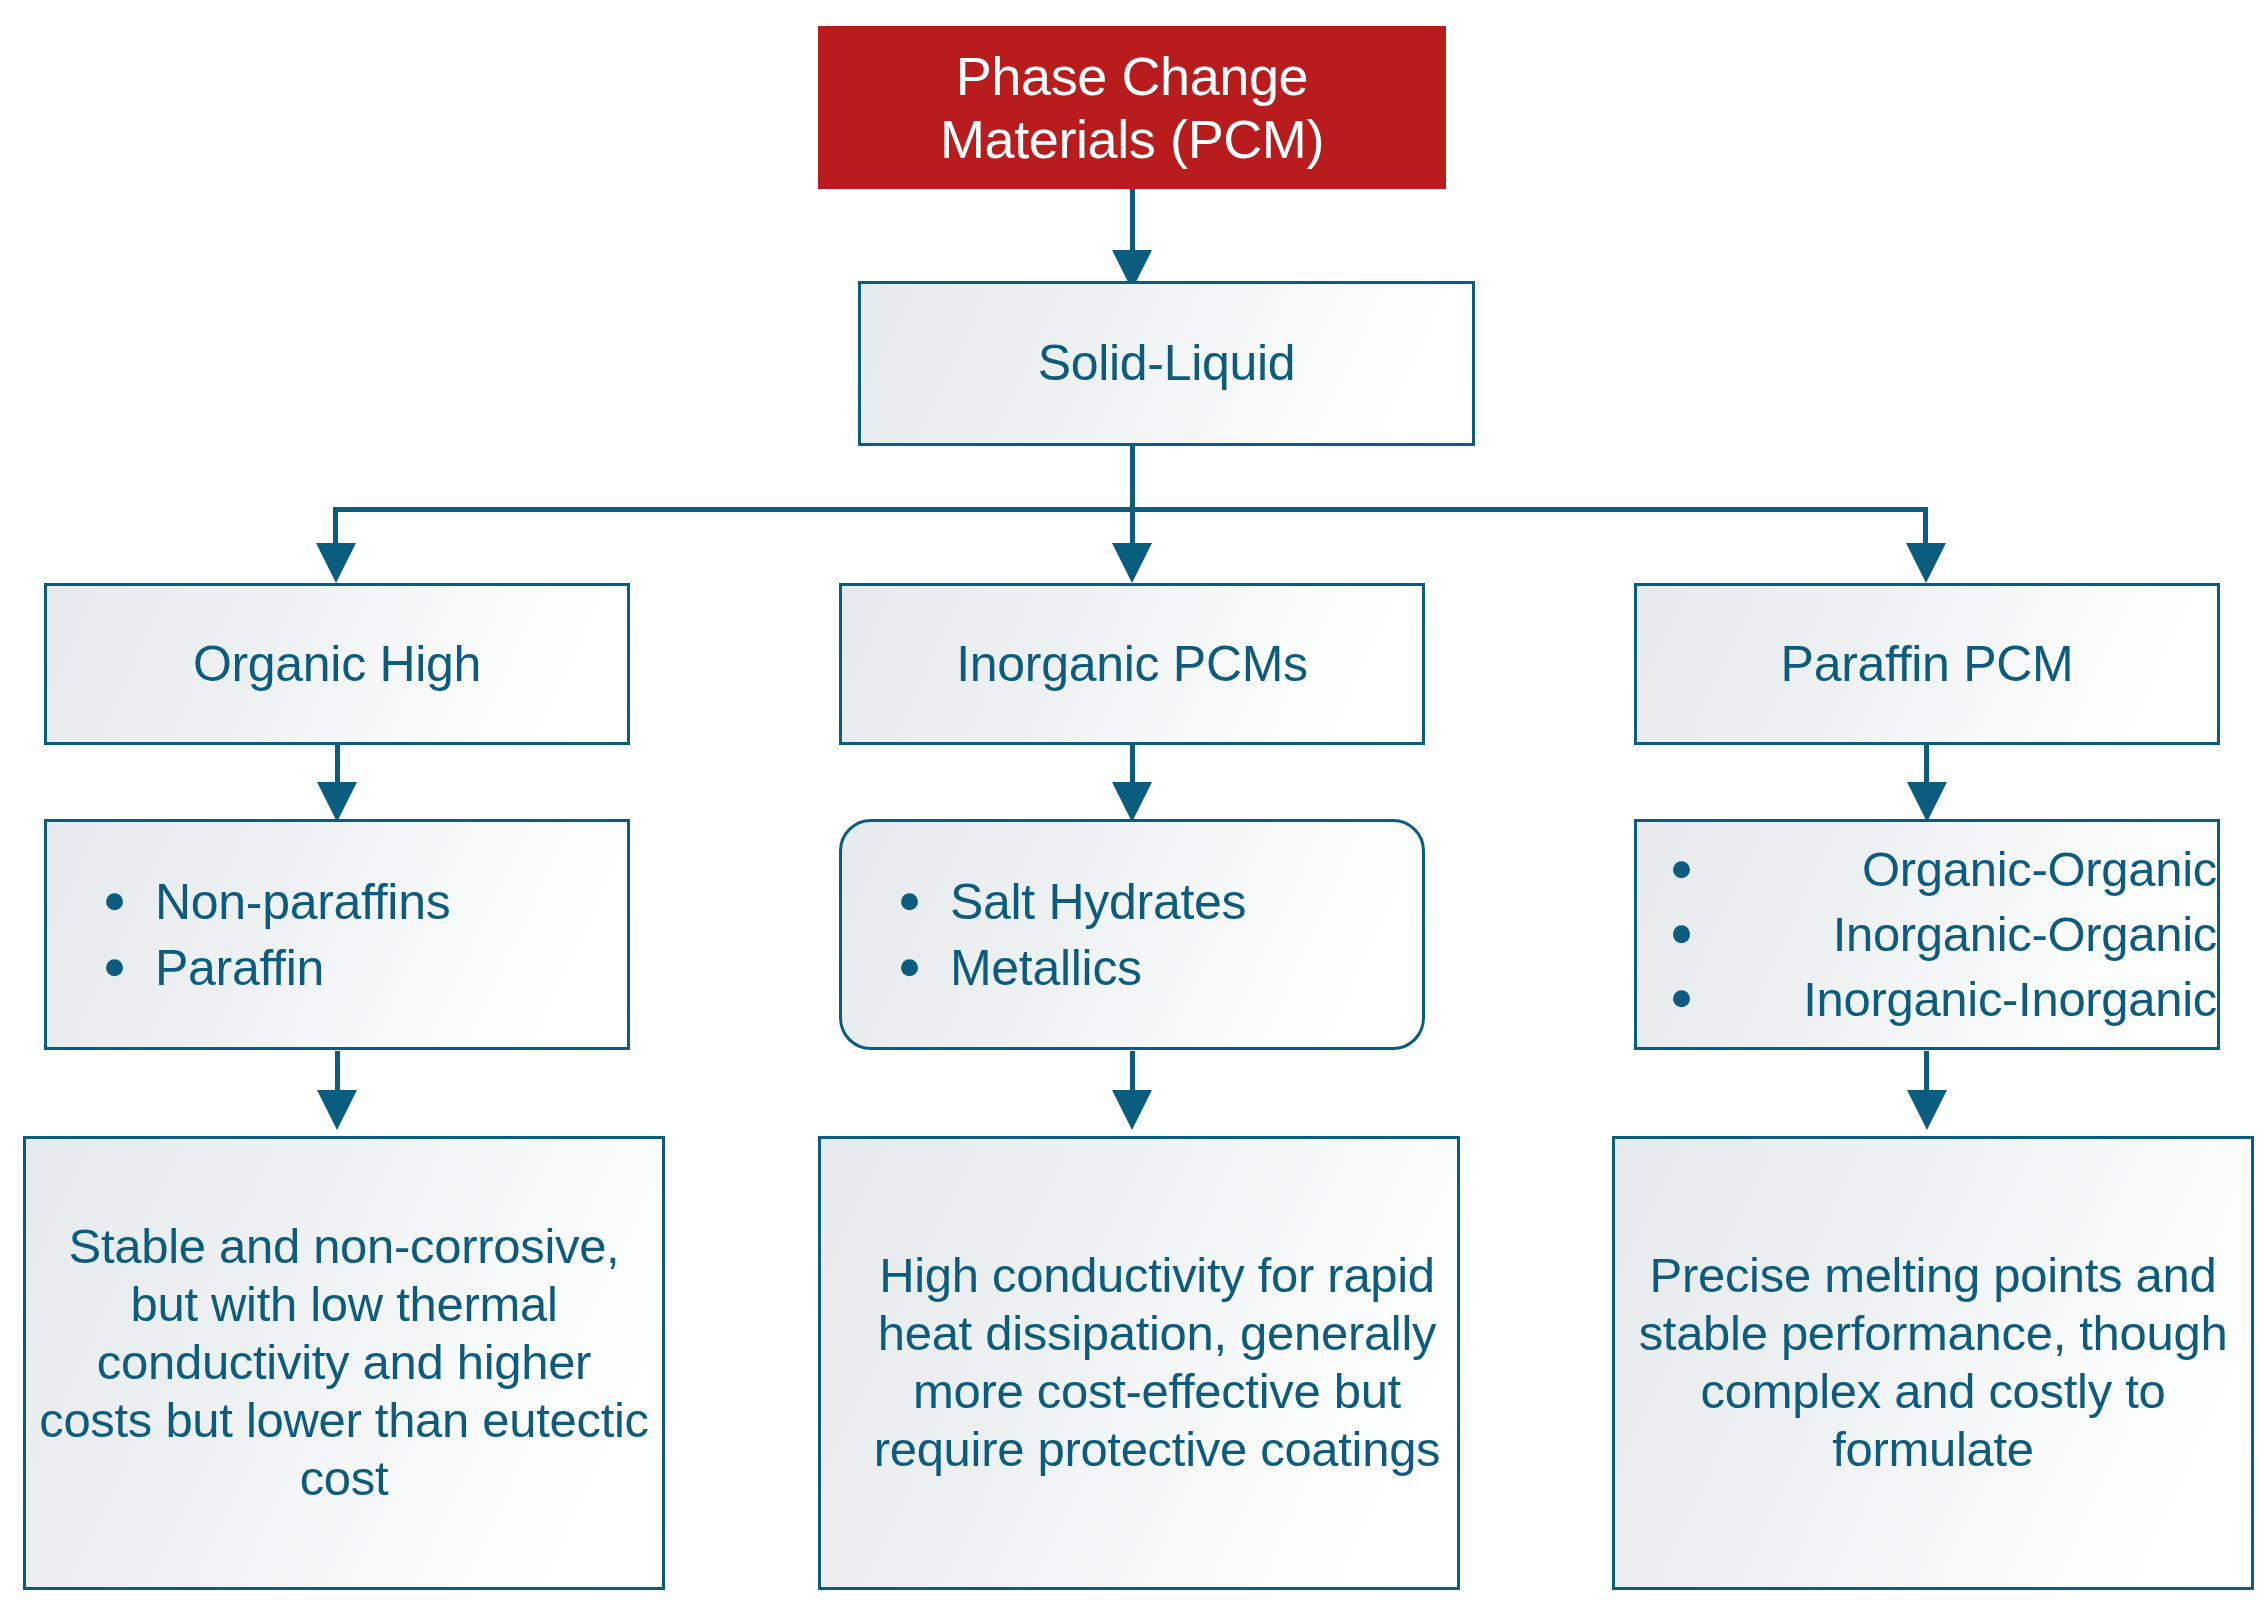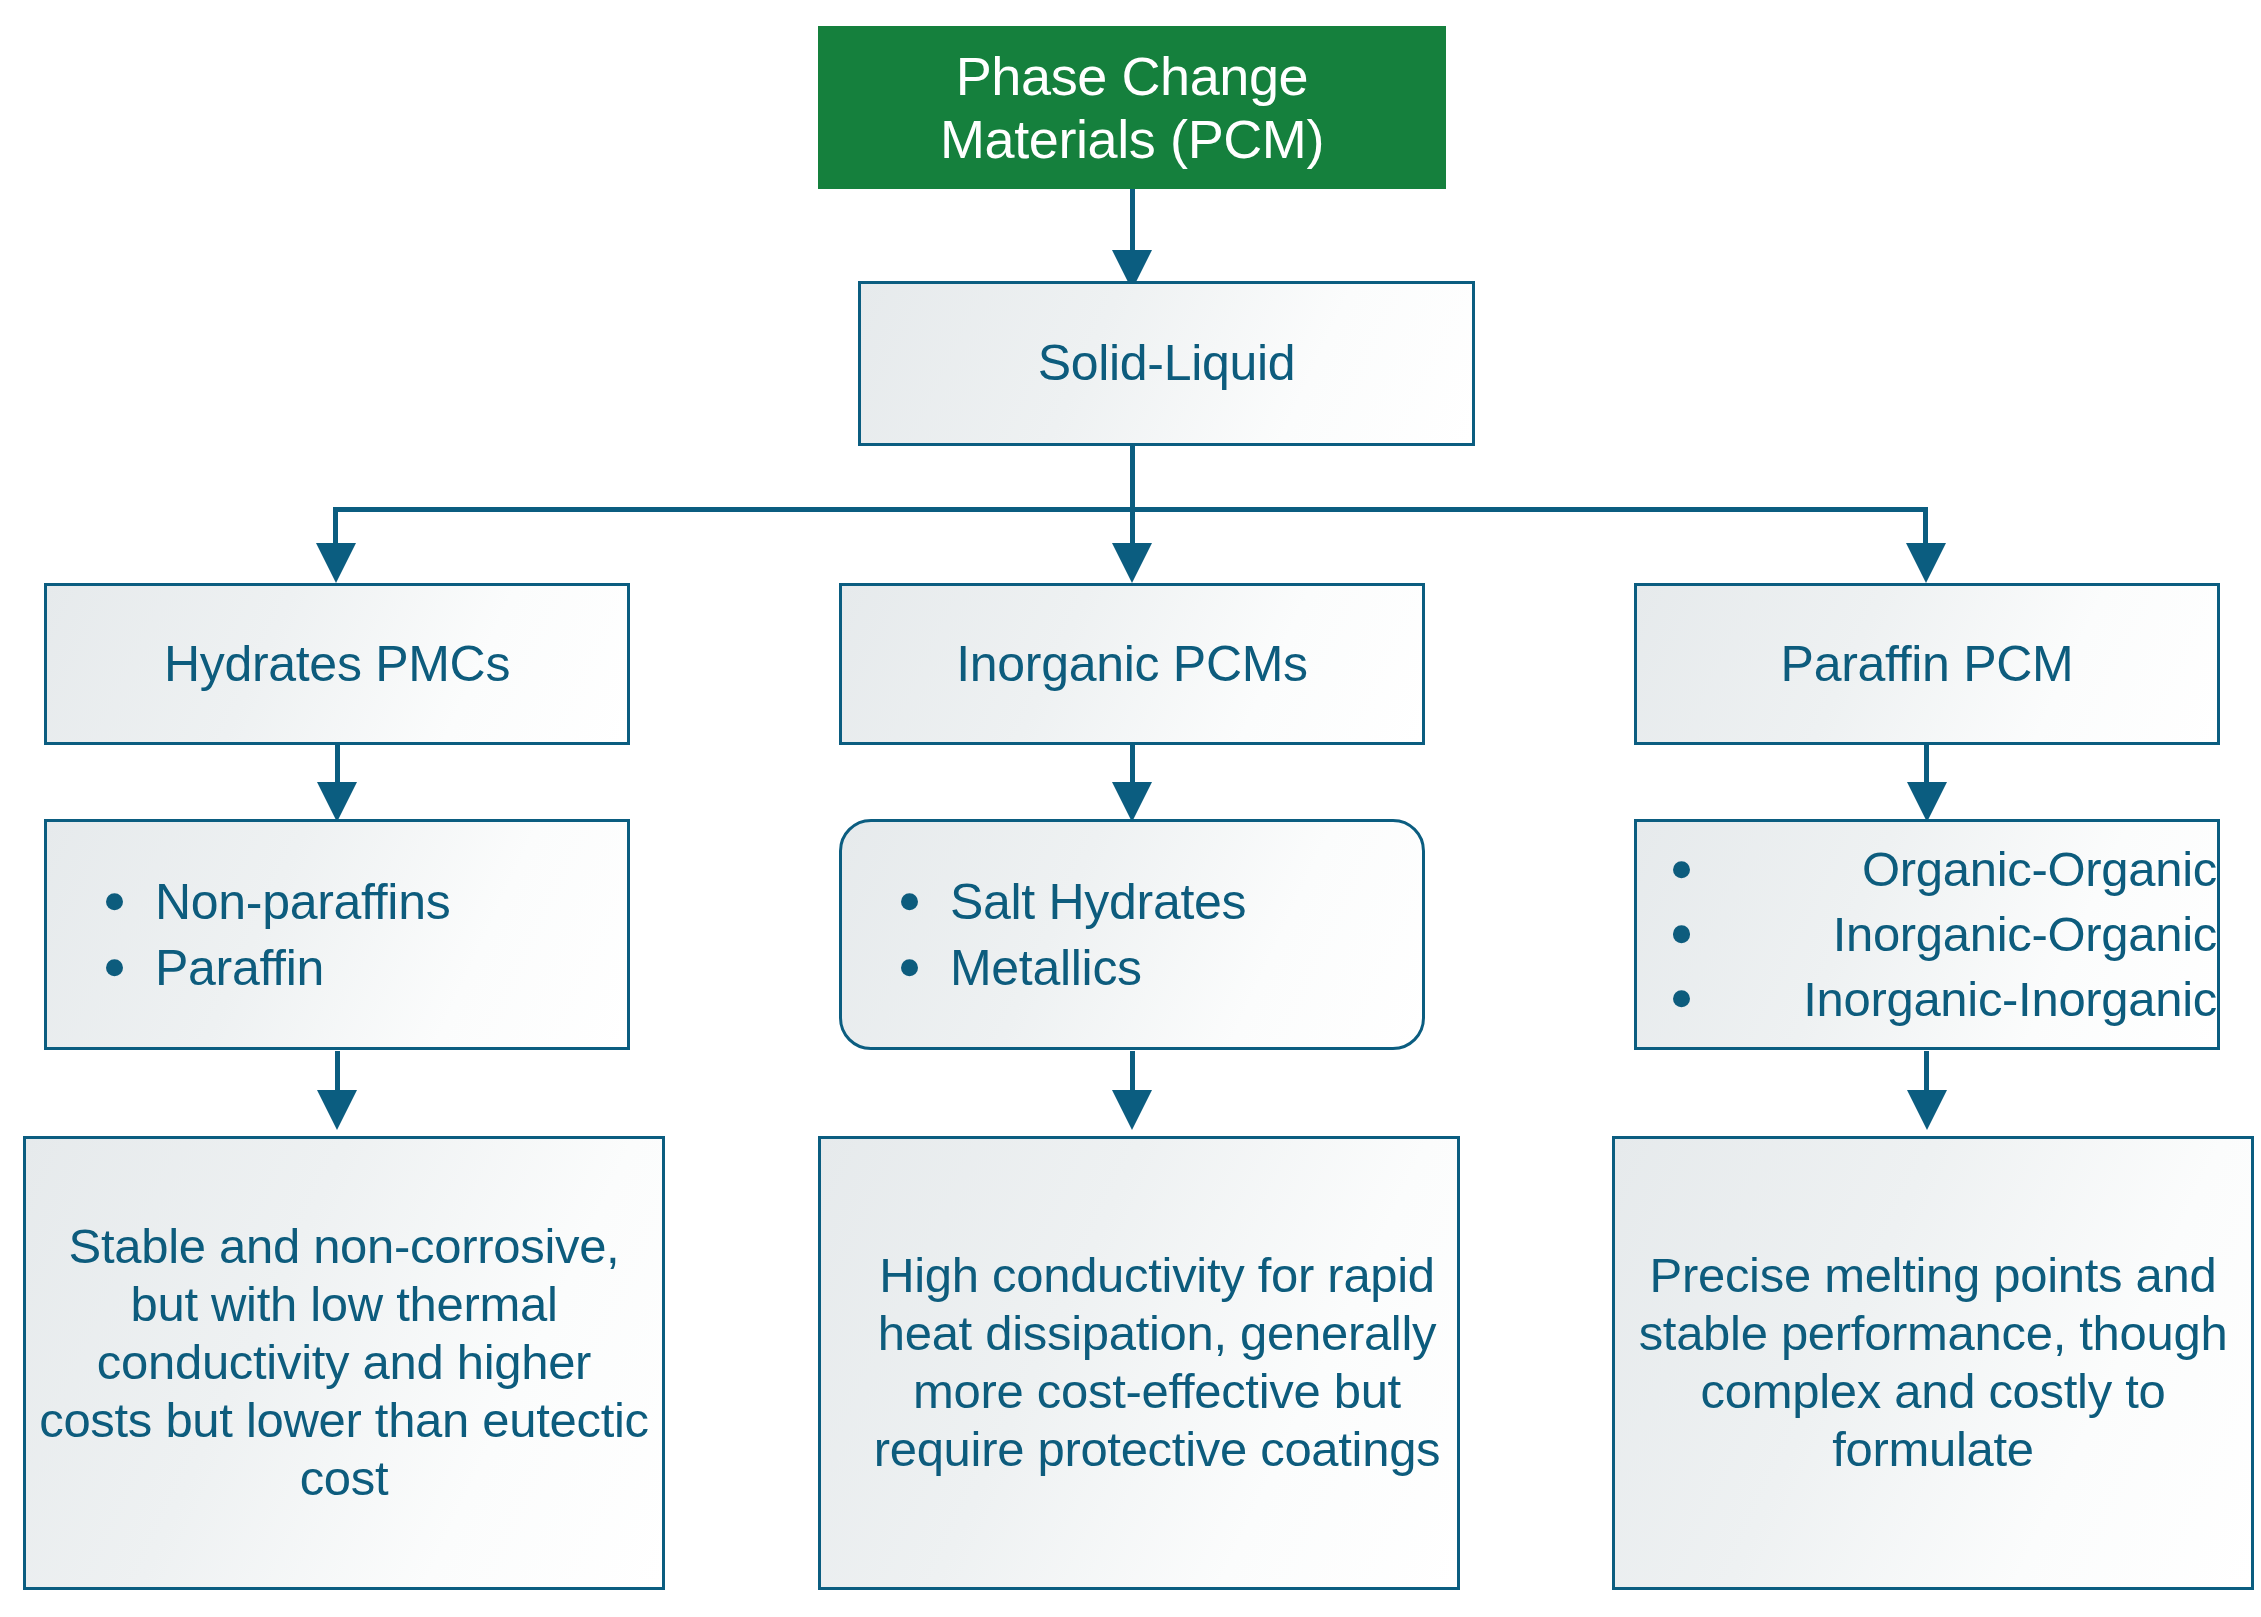--- a/index.html
+++ b/index.html
@@ -29,21 +29,21 @@
     display: flex;
     align-items: center;
     justify-content: center;
     text-align: center;
     line-height: 1.18;
     letter-spacing: -0.3px;
   }
 
   .node.root {
     border: none;
-    background: #15803d;
+    background: #b91c1c;
     color: #ffffff;
     font-size: 54px;
     line-height: 1.16;
     letter-spacing: -0.4px;
     justify-content: center;
   }
 
   .node .node-label {
     display: block;
     width: 100%;
@@ -132,21 +132,21 @@
   <div class="vline" style="left:333px; top:507px; height:57px;"></div>
   <div class="arrowhead" style="left:316px; top:543px;"></div>
 
   <div class="vline" style="left:1130px; top:507px; height:57px;"></div>
   <div class="arrowhead" style="left:1112px; top:543px;"></div>
 
   <div class="vline" style="left:1923px; top:507px; height:57px;"></div>
   <div class="arrowhead" style="left:1906px; top:543px;"></div>
 
   <div class="node category" style="left:44px; top:583px; width:586px; height:162px;">
-    <span class="node-label">Hydrates PMCs</span>
+    <span class="node-label">Organic High</span>
   </div>
 
   <div class="node category" style="left:839px; top:583px; width:586px; height:162px;">
     <span class="node-label">Inorganic PCMs</span>
   </div>
 
   <div class="node category" style="left:1634px; top:583px; width:586px; height:162px;">
     <span class="node-label">Paraffin PCM</span>
   </div>
 

